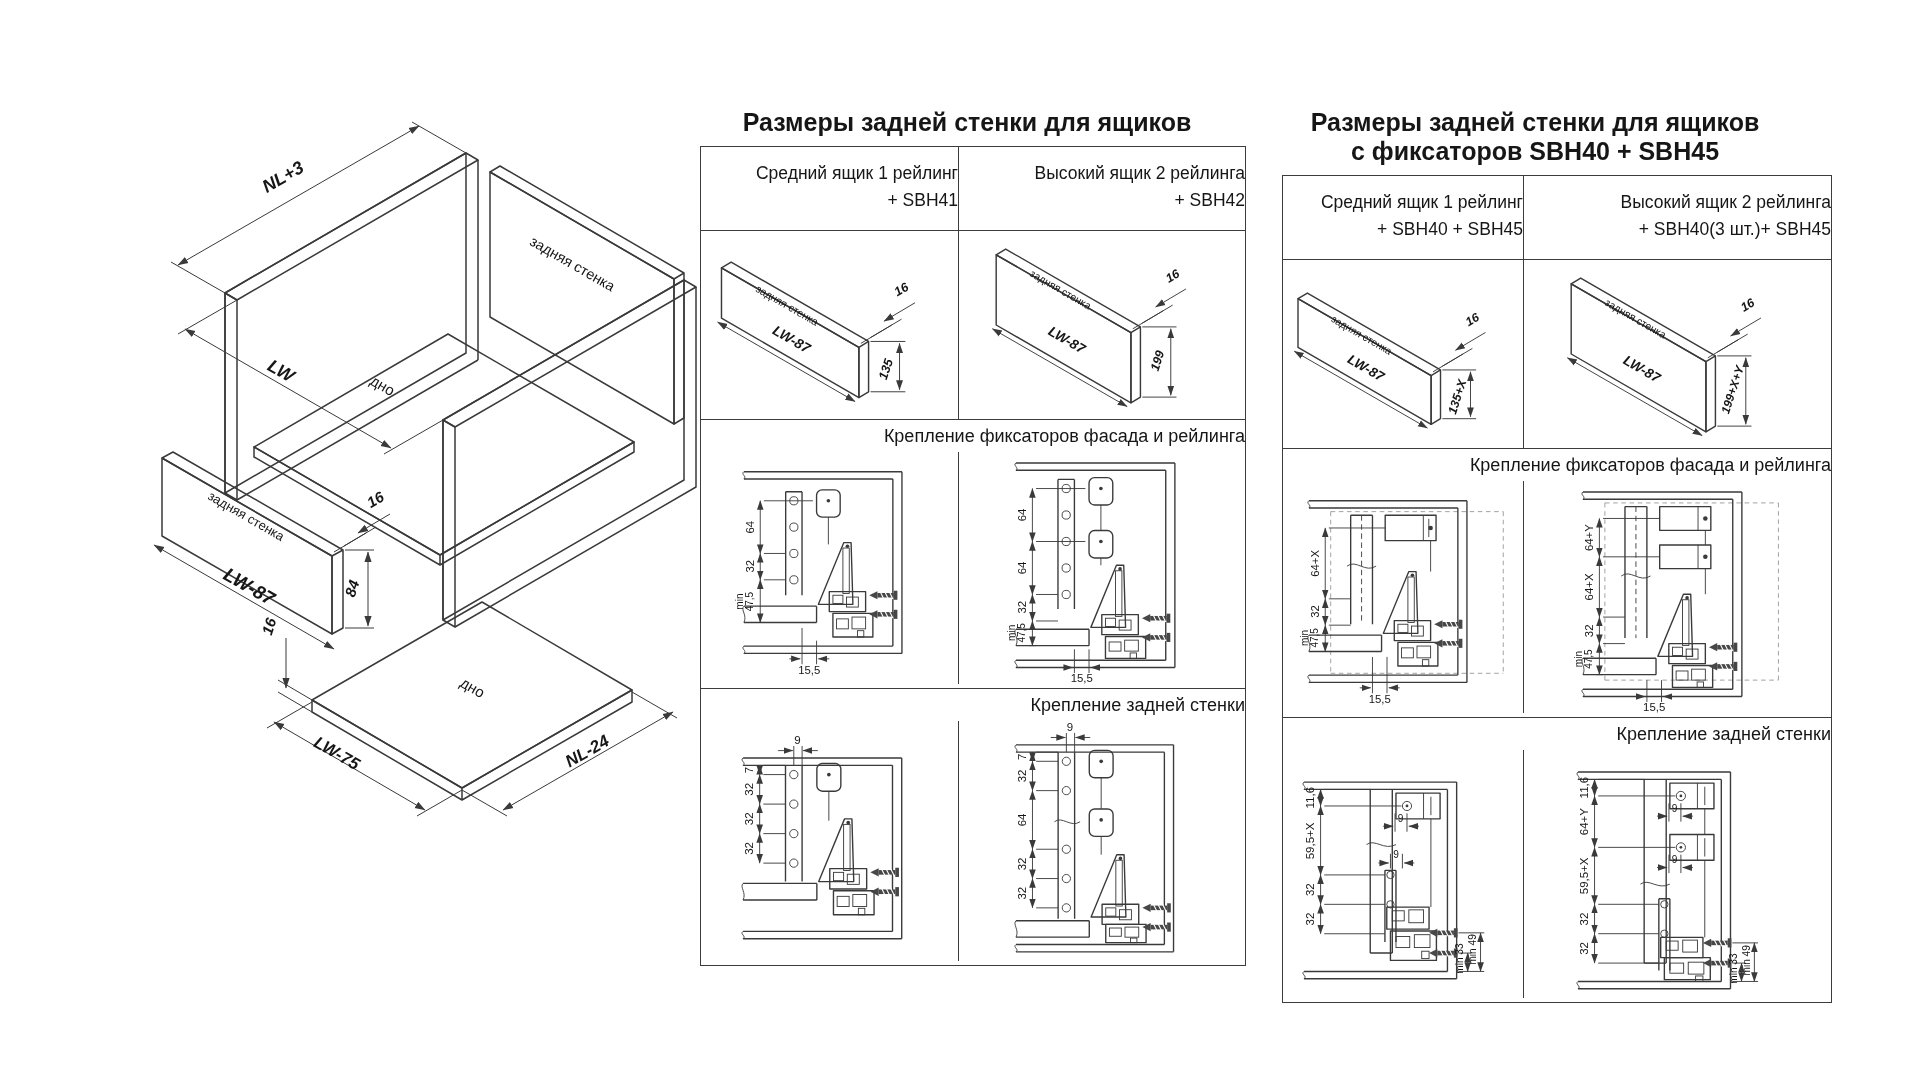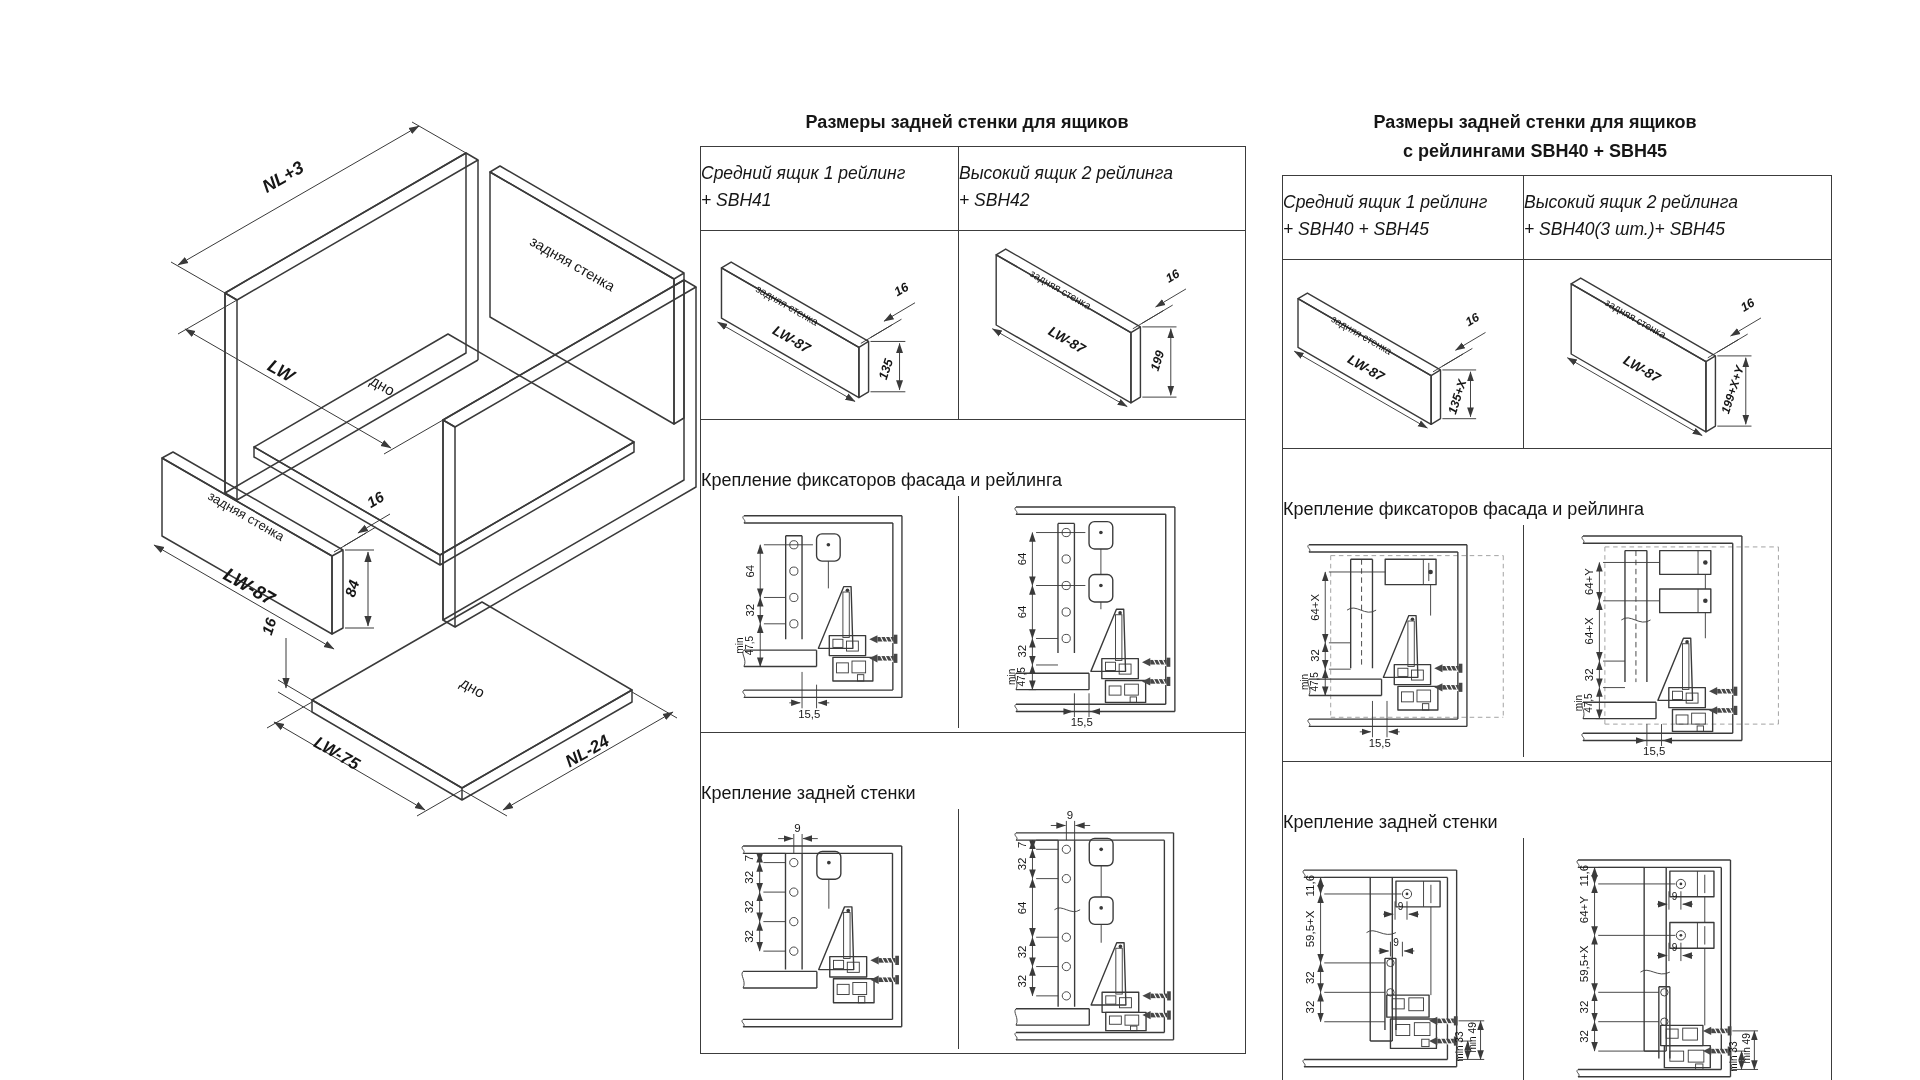--- a/index.html
+++ b/index.html
@@ -13,29 +13,29 @@
   .dim { fill:none; stroke:#3a3a3a; stroke-width:1; }
   .dd { marker-start:url(#arw); marker-end:url(#arw); }
   .de { marker-end:url(#arw); }
   .dash { fill:none; stroke:#9a9a9a; stroke-width:1; stroke-dasharray:5 4; }
   .dash2 { fill:none; stroke:#3a3a3a; stroke-width:1; stroke-dasharray:6 4; }
   .t11 { font-size:11px; } .t12 { font-size:12.5px; } .t13 { font-size:13px; }
   .t14 { font-size:14.5px; } .t15 { font-size:15px; }
   .it  { font-style:italic; font-weight:600; }
   .bi  { font-style:italic; font-weight:bold; }
   .dtable { position:absolute; top:108px; }
-  .dtitle { text-align:center; font-weight:bold; font-size:18px; line-height:29px; }
+  .dtitle { text-align:center; font-weight:bold; font-size:25px; line-height:29px; }
   .dgrid { margin-top:9px; border:1.4px solid #3c3c3c; background:#fff; }
   .hrow { display:flex; border-bottom:1.4px solid #3c3c3c; height:84px; }
-  .hcell { text-align:left; font-style:italic; font-size:17.5px; line-height:27px; padding-top:13px; }
+  .hcell { text-align:right; font-size:17.5px; line-height:27px; padding-top:13px; }
   .vline { border-left:1.4px solid #3c3c3c; }
   .prow { display:flex; height:189px; border-bottom:1.4px solid #3c3c3c; }
   .pcell,.dcell { display:flex; align-items:center; justify-content:center; }
   .secblock.bb { border-bottom:1.4px solid #3c3c3c; }
-  .sectitle { text-align:left; font-size:18px; padding:6px 0 3px;margin-top:44px; }
+  .sectitle { text-align:right; font-size:18px; padding:6px 0 3px; }
   .drow { display:flex; padding:2px 0 4px; }
   .w1m { width:257px; } .w1h { width:240px; } .w2 { flex:1; }
 </style>
 </head>
 <body>
 
 <div id="stage">
 
 <svg width="0" height="0" style="position:absolute" aria-hidden="true">
   <defs>
@@ -391,21 +391,21 @@
           </svg>
         </div>
       </div>
     </div>
   </div>
 </div>
 
 <div class="dtable" style="left:1282px; width:550px;">
   <div class="dtitle" style="margin-left:-44px">
     <div>Размеры задней стенки для ящиков</div>
-    <div>с рейлингами SBH40 + SBH45</div>
+    <div>с фиксаторов SBH40 + SBH45</div>
   </div>
   <div class="dgrid">
     <div class="hrow">
       <div class="hcell w1h">
         <div>Средний ящик 1 рейлинг</div>
         <div>+ SBH40 + SBH45</div>
       </div>
       <div class="hcell w2 vline">
         <div>Высокий ящик 2 рейлинга</div>
         <div>+ SBH40(3 шт.)+ SBH45</div>

